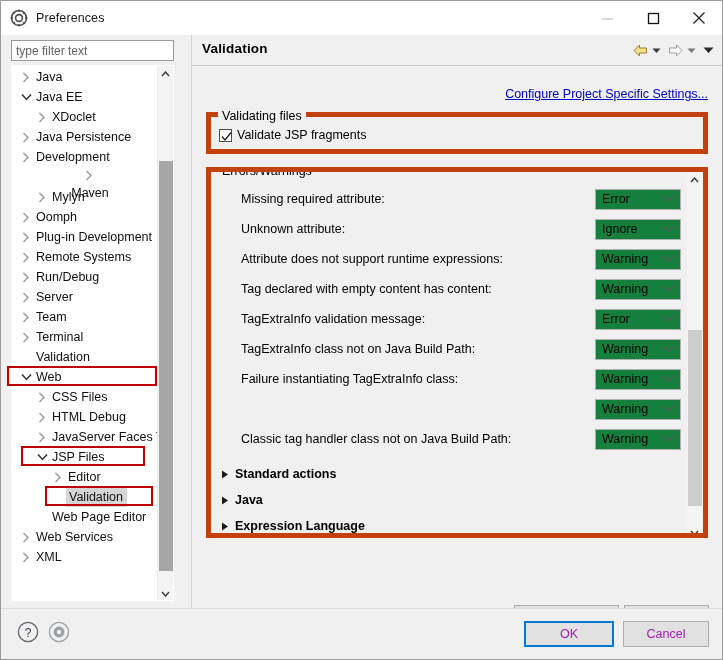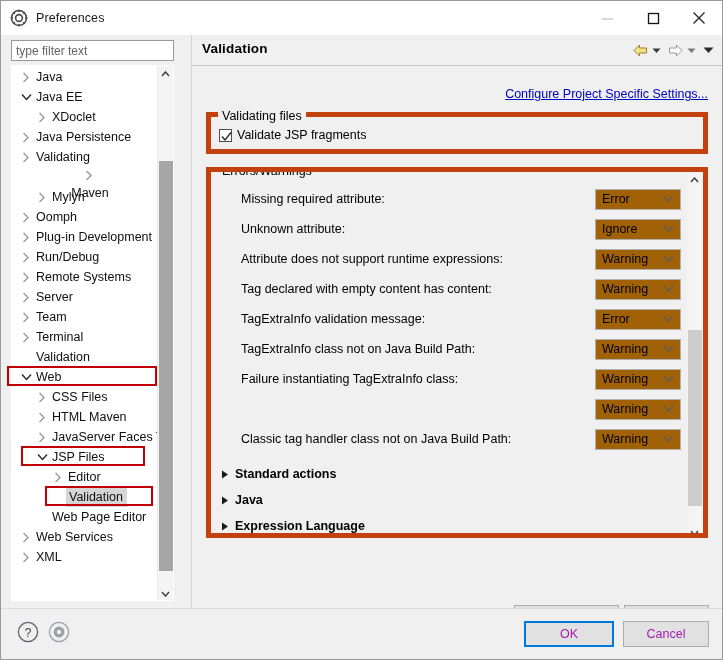--- a/index.html
+++ b/index.html
@@ -231,21 +231,21 @@
     display: flex; align-items: center;
   }
   .err-label {
     position: absolute; left: 30px;
     font-size: 12.5px; color: #000;
     white-space: nowrap;
   }
   .err-combo {
     position: absolute; left: 384px;
     width: 86px; height: 21px;
-    background: #a16207;
+    background: #15803d;
     border: 1px solid #b0b0b0;
     display: flex; align-items: center;
     font-size: 12.5px;
     color: #000;
   }
   .err-combo .cv { padding-left: 6px; }
   .err-combo .carrow {
     position: absolute; right: 6px; top: 5px;
   }
   .err-combo .carrow svg { display: block; }
@@ -415,21 +415,21 @@
               </svg>
             </span>
             <span class="tlabel">Java Persistence</span>
           </div>
           <div class="tnode" style="padding-left: 6px;">
             <span class="tw">
               <svg width="8" height="11">
                 <polyline points="1.5,1 6,5.5 1.5,10" fill="none" stroke="#9a9a9a" stroke-width="1.4"></polyline>
               </svg>
             </span>
-            <span class="tlabel">Validating</span>
+            <span class="tlabel">Development</span>
           </div>
           <div class="tnode" style="padding-left: 6px; flex-direction: column;">
             <span class="tw">
               <svg width="8" height="11">
                 <polyline points="1.5,1 6,5.5 1.5,10" fill="none" stroke="#9a9a9a" stroke-width="1.4"></polyline>
               </svg>
             </span>
             <span class="tlabel">Maven</span>
           </div>
           <div class="tnode" style="padding-left: 22px;">
@@ -455,29 +455,29 @@
               </svg>
             </span>
             <span class="tlabel">Plug-in Development</span>
           </div>
           <div class="tnode" style="padding-left: 6px;">
             <span class="tw">
               <svg width="8" height="11">
                 <polyline points="1.5,1 6,5.5 1.5,10" fill="none" stroke="#9a9a9a" stroke-width="1.4"></polyline>
               </svg>
             </span>
+            <span class="tlabel">Remote Systems</span>
+          </div>
+          <div class="tnode" style="padding-left: 6px;">
+            <span class="tw">
+              <svg width="8" height="11">
+                <polyline points="1.5,1 6,5.5 1.5,10" fill="none" stroke="#9a9a9a" stroke-width="1.4"></polyline>
+              </svg>
+            </span>
             <span class="tlabel">Run/Debug</span>
-          </div>
-          <div class="tnode" style="padding-left: 6px;">
-            <span class="tw">
-              <svg width="8" height="11">
-                <polyline points="1.5,1 6,5.5 1.5,10" fill="none" stroke="#9a9a9a" stroke-width="1.4"></polyline>
-              </svg>
-            </span>
-            <span class="tlabel">Remote Systems</span>
           </div>
           <div class="tnode" style="padding-left: 6px;">
             <span class="tw">
               <svg width="8" height="11">
                 <polyline points="1.5,1 6,5.5 1.5,10" fill="none" stroke="#9a9a9a" stroke-width="1.4"></polyline>
               </svg>
             </span>
             <span class="tlabel">Server</span>
           </div>
           <div class="tnode" style="padding-left: 6px;">
@@ -515,21 +515,21 @@
               </svg>
             </span>
             <span class="tlabel">CSS Files</span>
           </div>
           <div class="tnode" style="padding-left: 22px;">
             <span class="tw">
               <svg width="8" height="11">
                 <polyline points="1.5,1 6,5.5 1.5,10" fill="none" stroke="#9a9a9a" stroke-width="1.4"></polyline>
               </svg>
             </span>
-            <span class="tlabel">HTML Maven</span>
+            <span class="tlabel">HTML Debug</span>
           </div>
           <div class="tnode" style="padding-left: 22px;">
             <span class="tw">
               <svg width="8" height="11">
                 <polyline points="1.5,1 6,5.5 1.5,10" fill="none" stroke="#9a9a9a" stroke-width="1.4"></polyline>
               </svg>
             </span>
             <span class="tlabel">JavaServer Faces T</span>
           </div>
           <div class="tnode" style="padding-left: 22px;">

